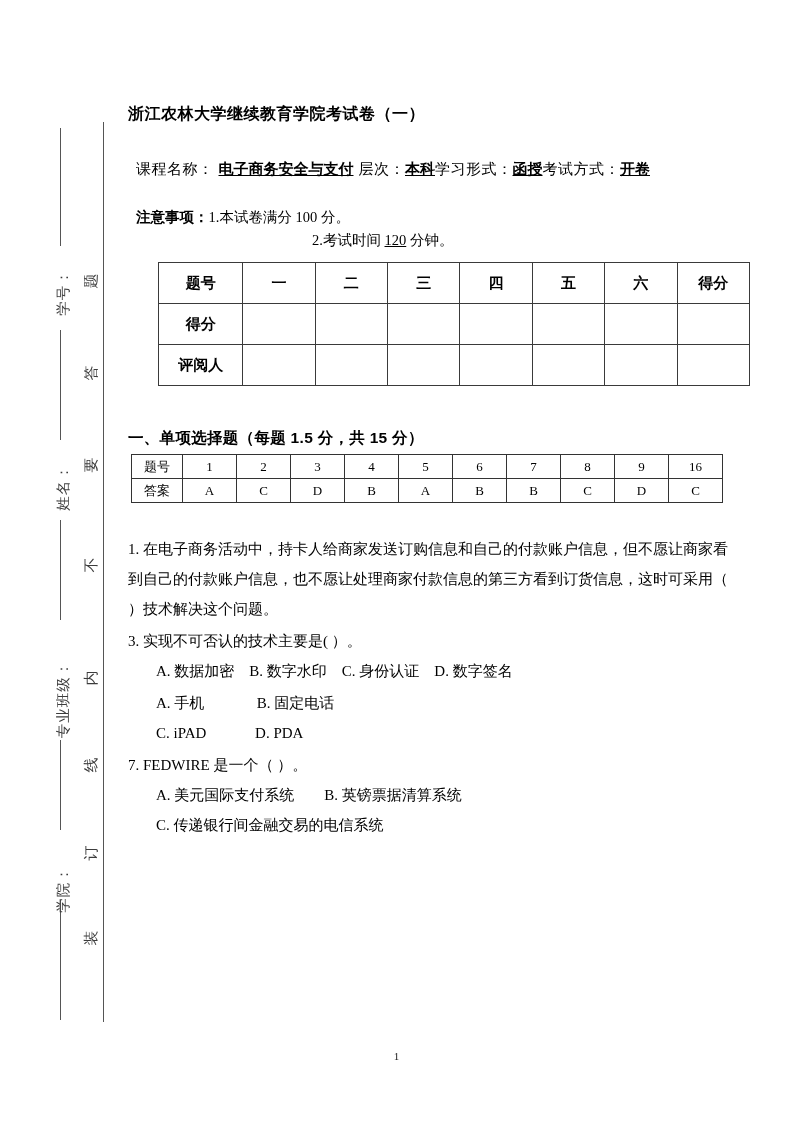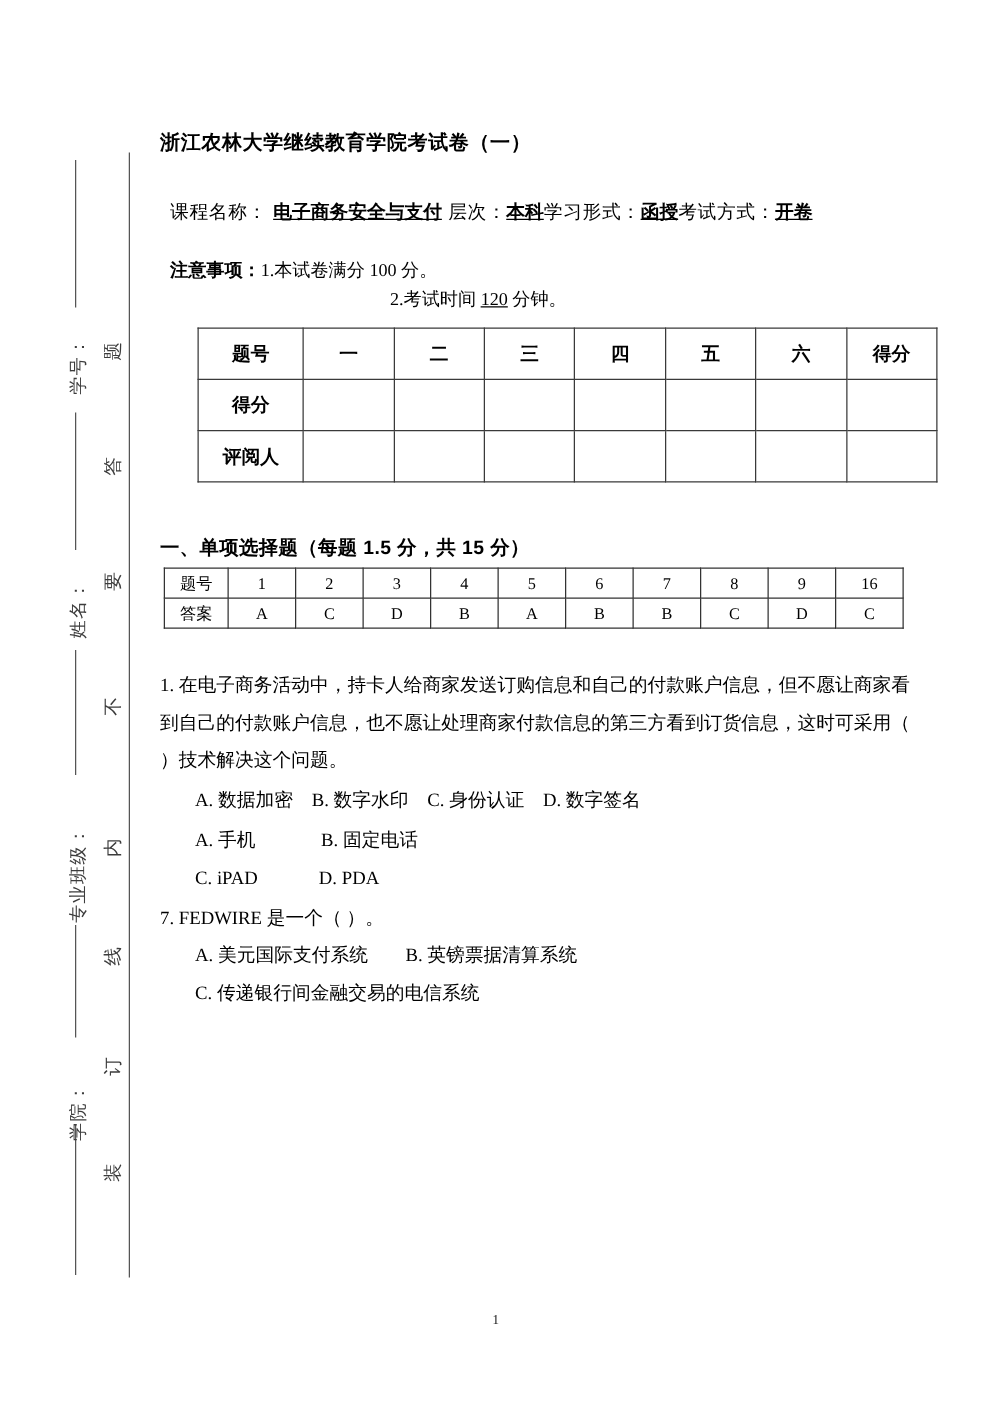--- a/index.html
+++ b/index.html
@@ -312,20 +312,21 @@
         <td class="akey-cell">C</td>
       </tr>
     </tbody>
   </table>
 
   <div id="questions">
     <div class="question">
       <div class="q-stem">1. 在电子商务活动中，持卡人给商家发送订购信息和自己的付款账户信息，但不愿让商家看到自己的付款账户信息，也不愿让处理商家付款信息的第三方看到订货信息，这时可采用（        ）技术解决这个问题。</div>
     </div>
     <div class="question">
+      <div class="q-stem">3. 实现不可否认的技术主要是(        ）。</div>
       <div class="opt-row">A. 数据加密    B. 数字水印    C. 身份认证    D. 数字签名</div>
     </div>
     <div class="question">
       <div class="opt-row">A. 手机              B. 固定电话</div>
       <div class="opt-row">C. iPAD             D. PDA</div>
     </div>
     <div class="question">
       <div class="q-stem">7. FEDWIRE 是一个（       ）。</div>
       <div class="opt-row">A. 美元国际支付系统        B. 英镑票据清算系统</div>
       <div class="opt-row">C. 传递银行间金融交易的电信系统</div>

